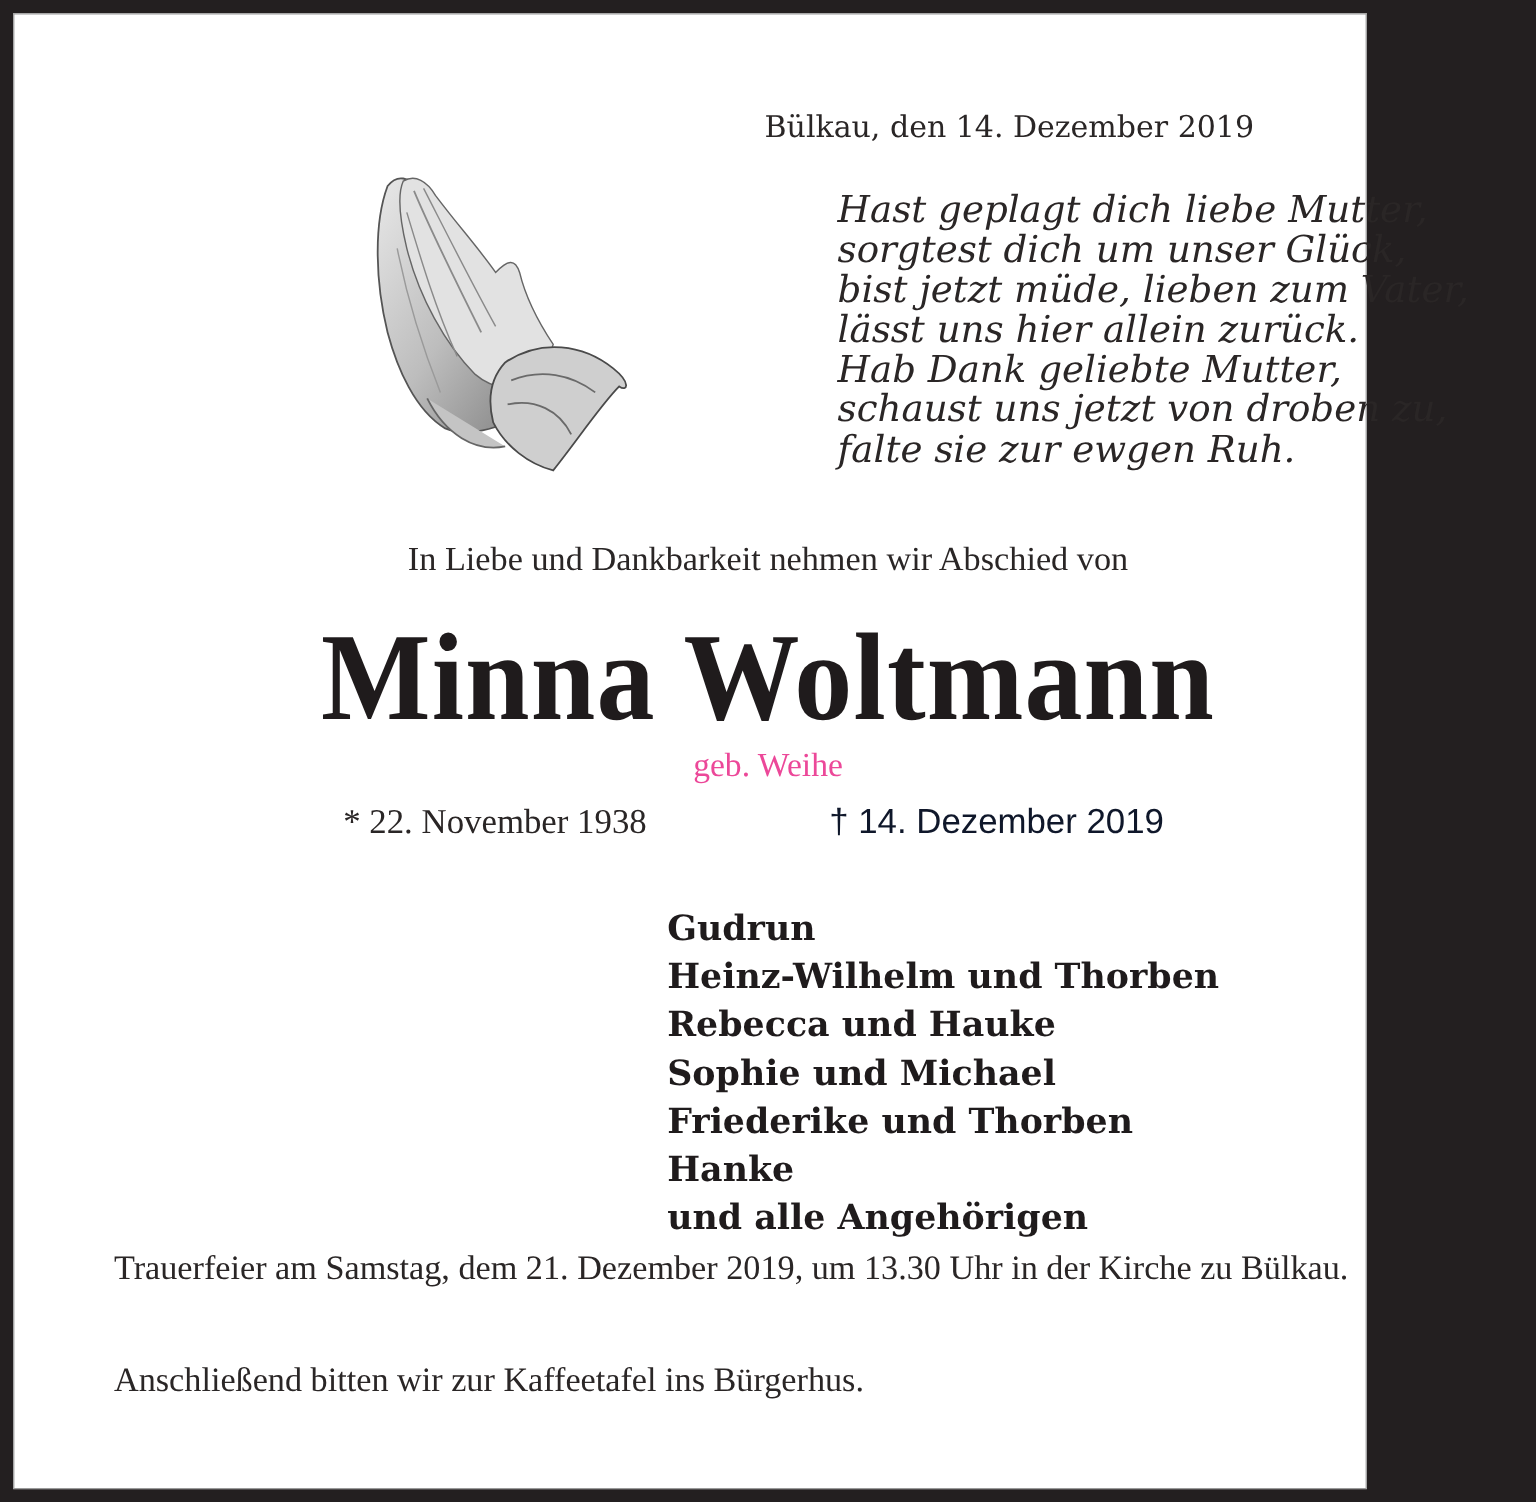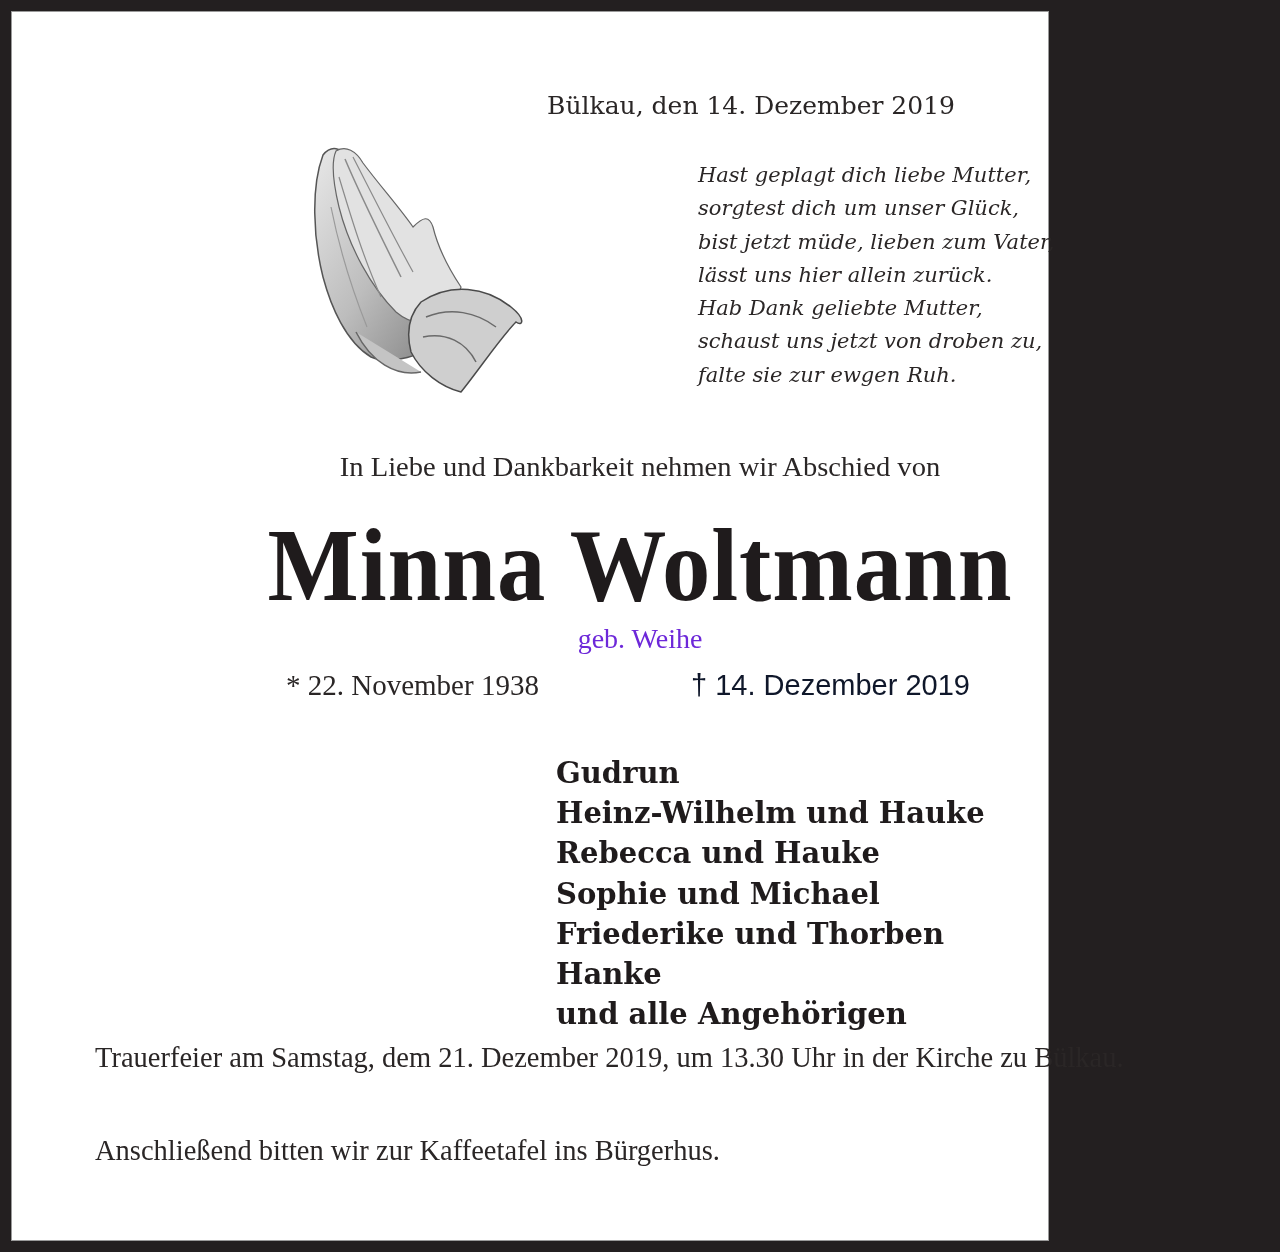--- a/index.html
+++ b/index.html
@@ -7,33 +7,33 @@
       width: 1280px; height: 1252px;
       background: #231f20;
       position: relative;
       overflow: hidden;
       font-family: "DejaVu Serif", "Liberation Serif", serif;
       color: #231f20;
     }
     .page {
       position: absolute;
       left: 11px; top: 11px;
-      width: 1038px; height: 1230px;
+      width: 1128px; height: 1230px;
       background: #ffffff;
       box-shadow: inset 0 0 0 1px #9a9a9a;
     }
     .abs { position: absolute; white-space: nowrap; }
 
     .place-date {
       right: 94px; top: 80px;
       font-size: 25px; color: #2a2626;
     }
     .poem {
       left: 687px; top: 148px;
-      font-style: italic; font-size: 21px; line-height: 33.3px;
+      font-style: italic; font-size: 31px; line-height: 33.3px;
       color: #2a2626;
     }
     .poem div { white-space: nowrap; }
 
     .hands {
       left: 290px; top: 126px;
       width: 230px; height: 265px;
     }
 
     .intro {
@@ -45,21 +45,21 @@
     .name {
       left: 0; width: 1258px; top: 502px; text-align: center;
       font-family: "Liberation Serif", serif;
       font-weight: bold; font-size: 104px; line-height: 104px;
       letter-spacing: 1px; color: #1f1b1c;
       transform: scaleX(0.93);
     }
     .maiden {
       left: 0; width: 1258px; top: 612px; text-align: center;
       font-family: "Liberation Serif", serif;
-      font-size: 28px; color: #6d28d9;
+      font-size: 28px; color: #ec4899;
     }
     .birth {
       left: 275px; top: 658px;
       font-family: "Liberation Serif", serif;
       font-size: 29px; color: #2a2626;
     }
     .death {
       left: 680px; top: 658px;
       font-family: Liberation Sans, sans-serif;
       font-size: 29px; color: #0f172a;
@@ -130,21 +130,21 @@
   </div>
 
   <div class="abs intro">In Liebe und Dankbarkeit nehmen wir Abschied von</div>
   <div class="abs name">Minna Woltmann</div>
   <div class="abs maiden">geb. Weihe</div>
   <div class="abs birth">* 22. November 1938</div>
   <div class="abs death">† 14. Dezember 2019</div>
 
   <div class="abs family">
     <div>Gudrun</div>
-    <div>Heinz-Wilhelm und Hauke</div>
+    <div>Heinz-Wilhelm und Thorben</div>
     <div>Rebecca und Hauke</div>
     <div>Sophie und Michael</div>
     <div>Friederike und Thorben</div>
     <div>Hanke</div>
     <div>und alle Angehörigen</div>
   </div>
 
   <div class="abs service">Trauerfeier am Samstag, dem 21. Dezember 2019, um 13.30 Uhr in der Kirche zu Bülkau.</div>
   <div class="abs coffee">Anschließend bitten wir zur Kaffeetafel ins Bürgerhus.</div>
 

